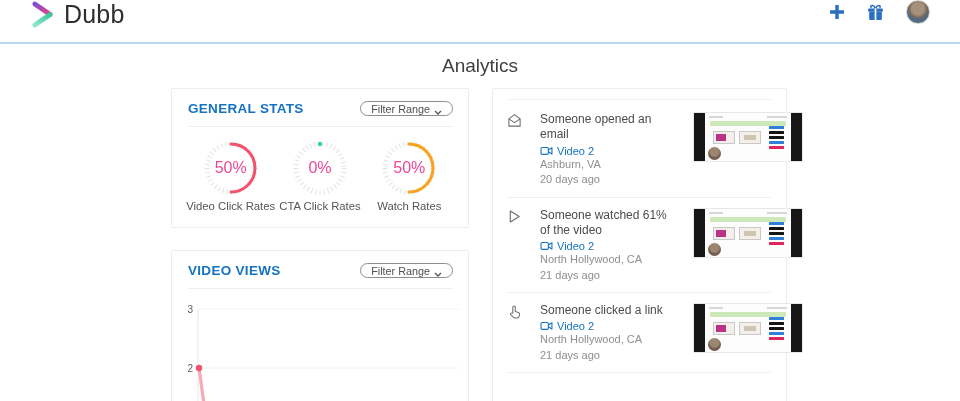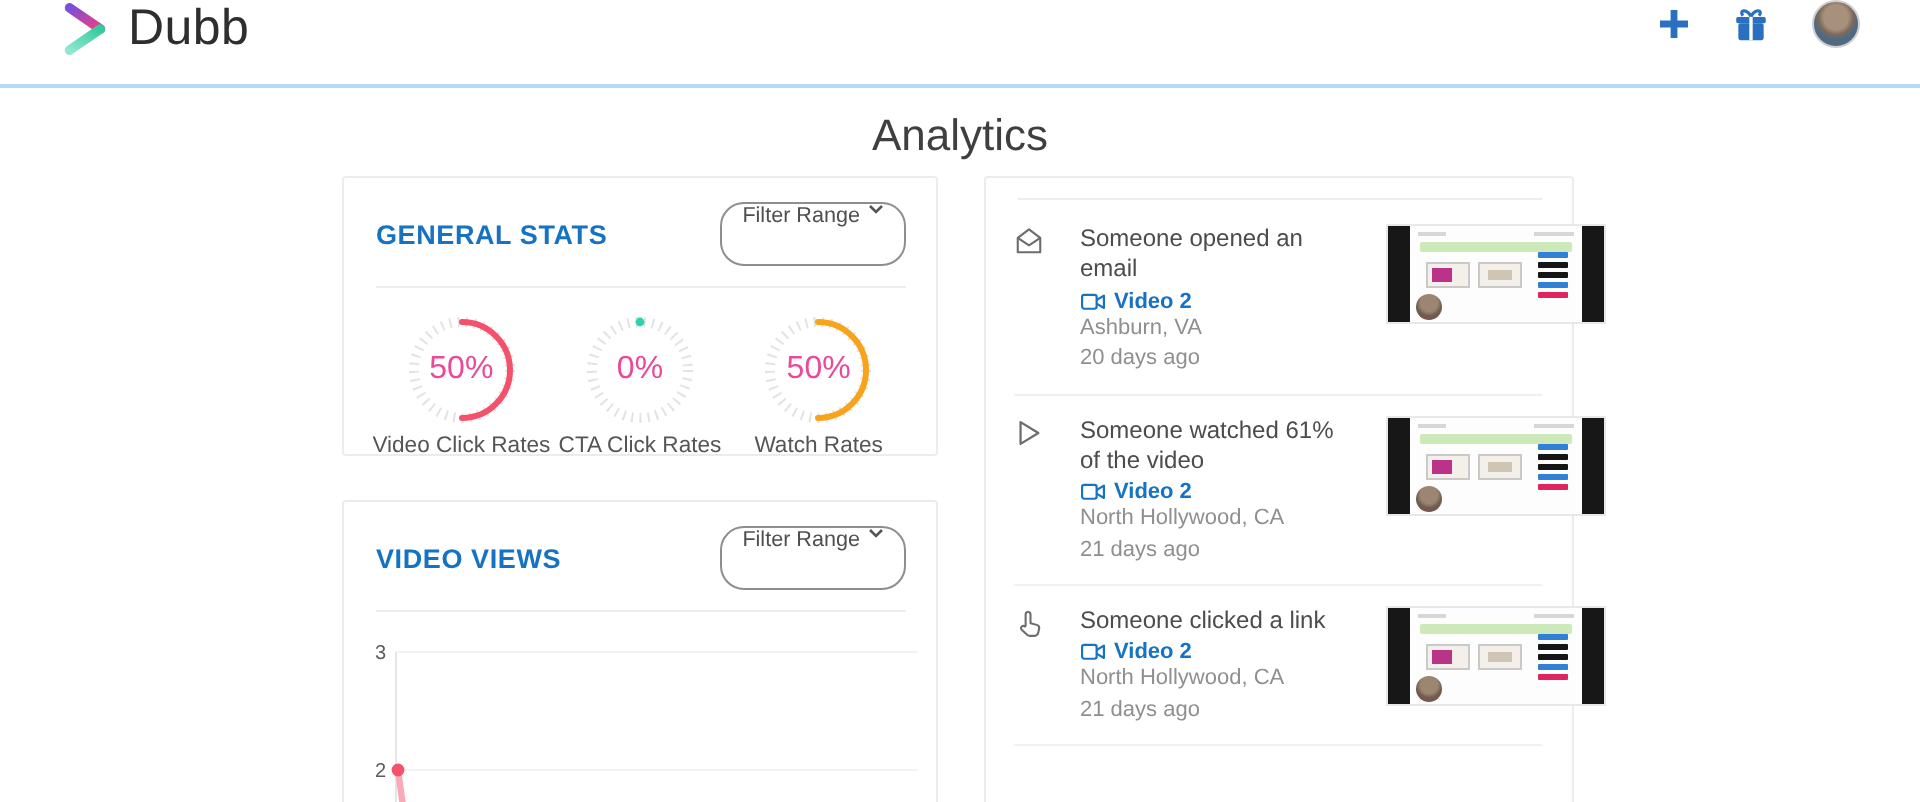--- a/index.html
+++ b/index.html
@@ -12,35 +12,35 @@
   .brand { display:flex; align-items:center; gap:9px; }
   .brand-name { font-size:25px; color:#2e2e2e; font-weight:500; letter-spacing:.2px; }
   .header-right { margin-left:auto; display:flex; align-items:center; gap:21px; }
   .hicon { cursor:pointer; display:block; }
   .avatar { width:24px; height:24px; border-radius:50%; cursor:pointer;
     background:radial-gradient(circle at 50% 35%, #a8917c 0 34%, #7b6a5c 48%, #4d6a85 62%, #5d6a72 100%);
     border:1px solid #cfcfcf; }
 
   
   .page-title { position:absolute; top:55px; left:0; width:100%; text-align:center;
-    font-size:22px; color:#3f3f3f; }
+    font-size:19px; color:#3f3f3f; }
 
   
   .card { position:absolute; background:#fff; border:1px solid #ececec; border-radius:2px; }
   #card-general  { left:171px; top:88px;  width:298px; height:140px; }
   #card-views    { left:171px; top:250px; width:298px; height:240px; }
   #card-activity { left:492px; top:88px;  width:295px; height:380px; }
 
   .card-head { display:flex; justify-content:space-between; align-items:center; padding:12px 15px 0 16px; }
   .card-title { font-size:13.5px; font-weight:bold; color:#1673c3; letter-spacing:.3px;text-align:right; }
   .card-divider { margin:10px 15px 0 16px; border-top:1px solid #ededed; }
   .btn-group { display:flex; gap:5px; }
 
-  .pill { height:32px; border-radius:12px; padding:0 10px; font-size:10.8px;
-    display:inline-flex; align-items:flex-start; gap:4px; background:#fff; cursor:pointer; white-space:nowrap;
+  .pill { height:15px; border-radius:12px; padding:0 10px; font-size:10.8px;
+    display:inline-flex; align-items:flex-end; gap:4px; background:#fff; cursor:pointer; white-space:nowrap;
     border:1px solid #8e8e8e; color:#4f4f4f; }
   .pill.blue { border-color:#85b9ea; color:#2a7fd0; }
   .pill.red  { border-color:#f59aa8; color:#f4516c; }
 
   
   .gauge-row { display:flex; justify-content:space-between; padding:13px 14px 0 14px; text-align:center; }
   .gauge { width:96px; }
   .dial { position:relative; width:56px; height:56px; margin:0 auto; }
   .dial-value { position:absolute; inset:0; display:flex; align-items:center; justify-content:center;
     font-size:16px; color:#ec4899; }
@@ -50,21 +50,21 @@
   .chart-wrap { position:relative; height:190px; }
   .chart-svg { position:absolute; left:8px; top:9px; }
 
   
   .activity-list { margin:2px 15px 0 14px; }
   .act-item { display:flex; align-items:flex-start; padding:10px 0 9px 0; border-bottom:1px solid #f0f0f0; cursor:pointer;gap:12px; }
   .act-icon { width:21px; padding-top:1px; flex:none; }
   .act-text { width:141px; flex:none; padding-right:4px; }
   .act-event { font-size:12px; color:#4c4c4c; line-height:1.28; }
   .act-video { display:flex; align-items:center; gap:4px; margin-top:2px;
-    font-size:11px; font-weight:bold; color:#1673c3; cursor:pointer; }
+    font-size:11px; font-weight:normal; color:#1673c3; cursor:pointer; }
   .act-loc, .act-time { font-size:11px; color:#8f8f8f; line-height:1.4; }
 
   
   .thumb { position:relative; width:110px; height:50px; margin-left:auto; flex:none;
     background:#fdfdfd; border:1px solid #e8e8e8; overflow:hidden; cursor:pointer; }
   .thumb .bar { position:absolute; top:0; bottom:0; width:11px; background:#171717; }
   .thumb .bar.l { left:0; } .thumb .bar.r { right:0; }
   .thumb .topline { position:absolute; top:3px; left:15px; width:14px; height:2px; background:#d7d7d7; }
   .thumb .topline.r { left:auto; right:15px; width:20px; }
   .thumb .greenbar { position:absolute; left:16px; right:16px; top:8px; height:5px; background:#cde9ba; border-radius:1px; }

